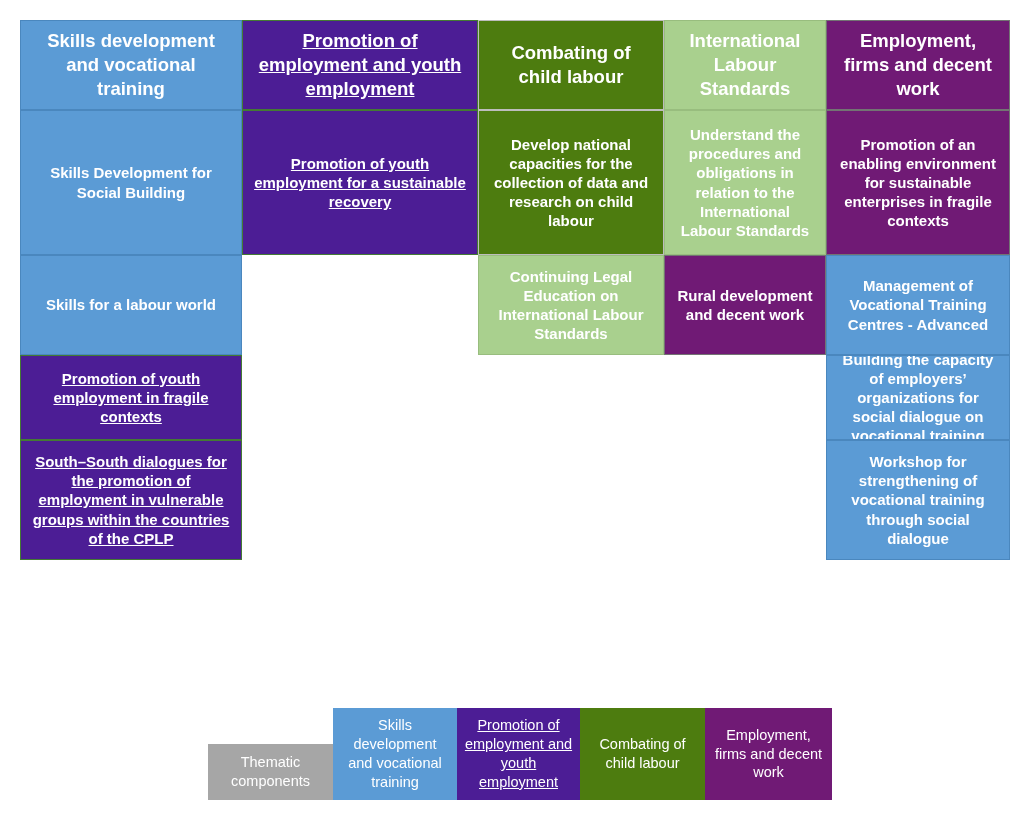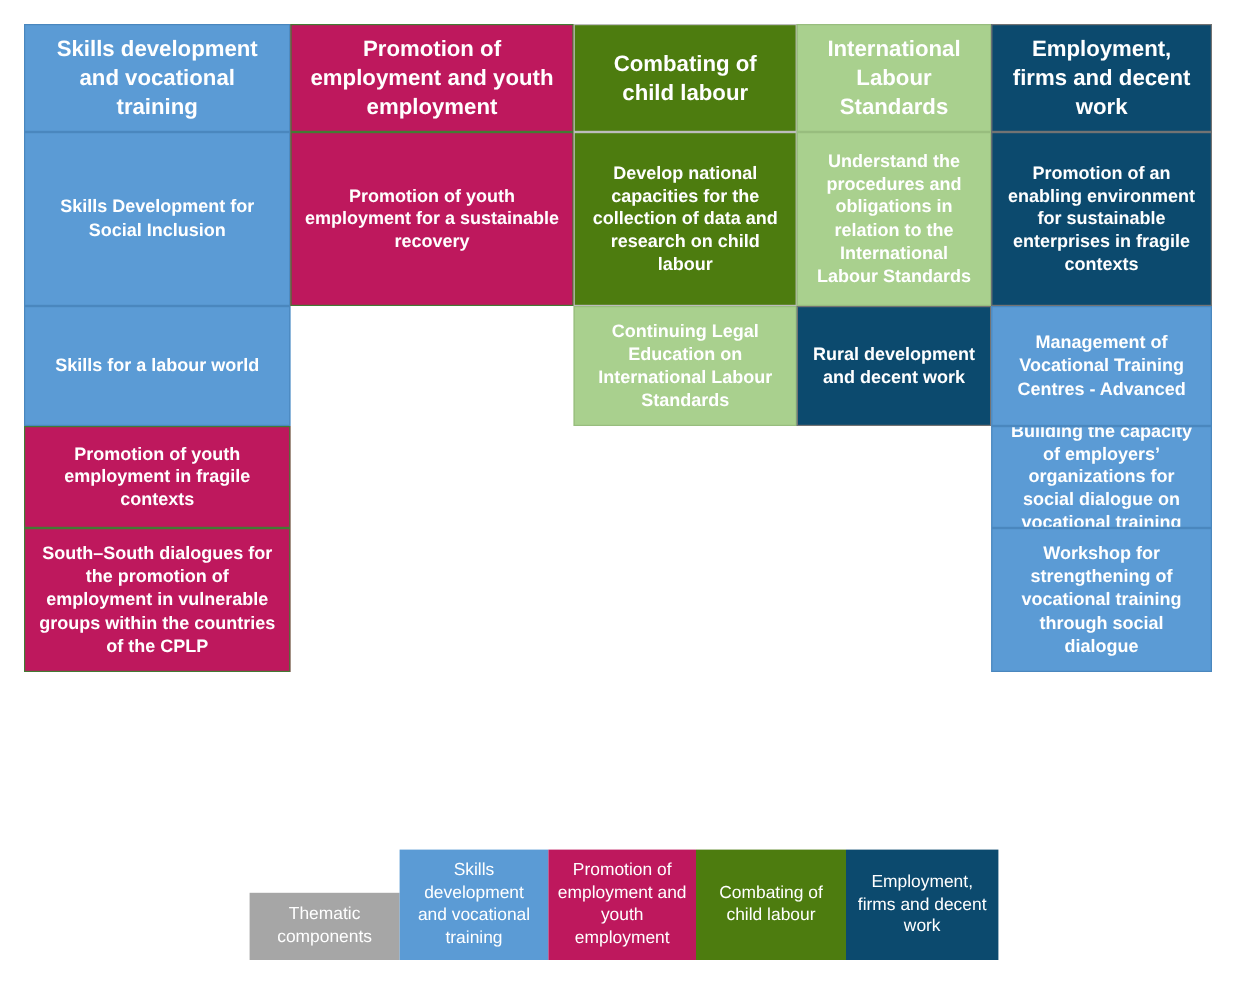--- a/index.html
+++ b/index.html
@@ -49,24 +49,24 @@
     color: #ffffff;
   }
   .item {
     font-weight: bold;
     font-size: 15px;
     color: #ffffff;
   }
 
   
   .c-blue      { background: #5B9BD5; border-color: #4A87BE; }
-  .c-green     { background: #be185d; border-color: #447A34; }
+  .c-green     { background: #4c1d95; border-color: #447A34; text-decoration: underline; }
   .c-lightgray { background: #4d7c0f; border-color: #BDBDBD; }
   .c-lightgreen{ background: #A9D08E; border-color: #98BD7E; }
-  .c-darkgray  { background: #0c4a6e; border-color: #737373; }
+  .c-darkgray  { background: #701a75; border-color: #737373; }
   .c-midgray   { background: #A6A6A6; border-color: #9A9A9A; margin-top: 36px; }
 
   
   #legend {
     position: absolute;
     left: 208px;
     top: 708px;
     width: 624px;
     height: 92px;
     display: grid;
@@ -88,21 +88,21 @@
 </style>
 </head>
 <body>
 
 <div id="matrix">
     <div class="cell head c-blue">Skills development and vocational training</div>
     <div class="cell head c-green">Promotion of employment and youth employment</div>
     <div class="cell head c-lightgray">Combating of child labour</div>
     <div class="cell head c-lightgreen">International Labour Standards</div>
     <div class="cell head c-darkgray">Employment, firms and decent work</div>
-    <div class="cell item c-blue">Skills Development for Social Inclusion</div>
+    <div class="cell item c-blue">Skills Development for Social Building</div>
     <div class="cell item c-green">Promotion of youth employment for a sustainable recovery</div>
     <div class="cell item c-lightgray">Develop national capacities for the collection of data and research on child labour</div>
     <div class="cell item c-lightgreen">Understand the procedures and obligations in relation to the International Labour Standards</div>
     <div class="cell item c-darkgray">Promotion of an enabling environment for sustainable enterprises in fragile contexts</div>
     <div class="cell item c-blue">Skills for a labour world</div>
     <div class="cell empty"></div>
     <div class="cell item c-lightgreen">Continuing Legal Education on International Labour Standards</div>
     <div class="cell item c-darkgray">Rural development and decent work</div>
     <div class="cell item c-blue">Management of Vocational Training Centres - Advanced</div>
     <div class="cell item c-green">Promotion of youth employment in fragile contexts</div>

